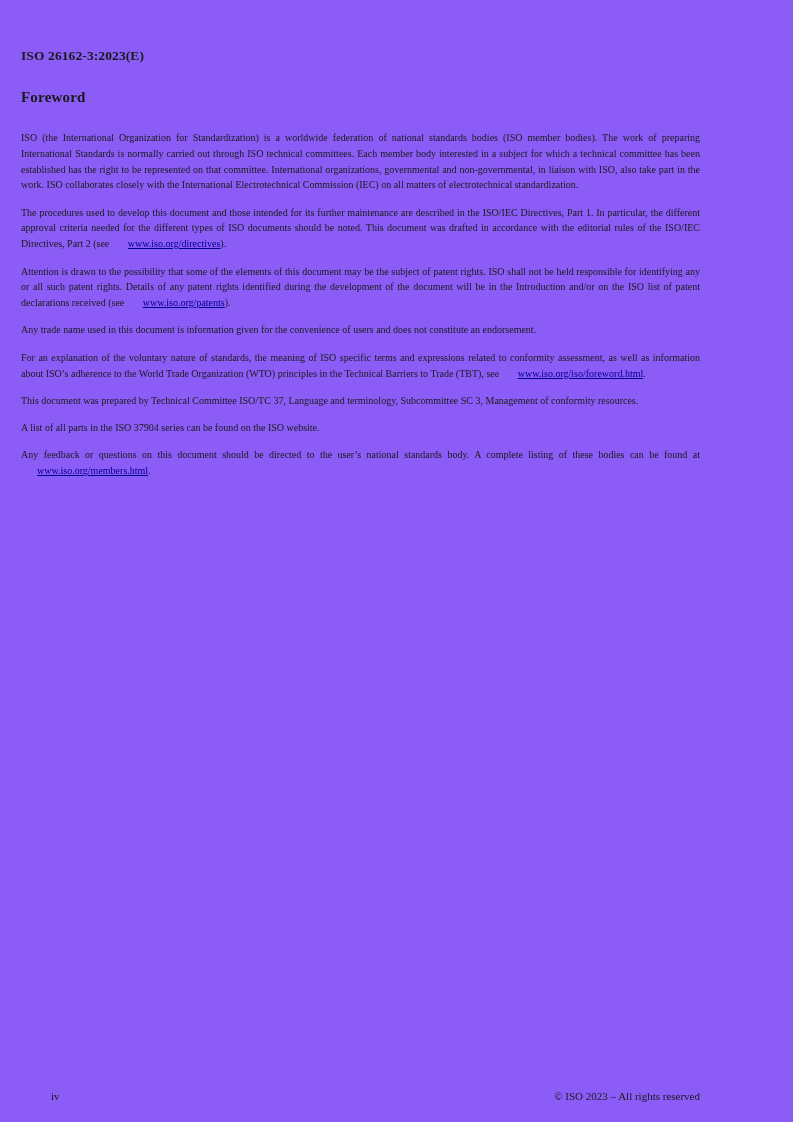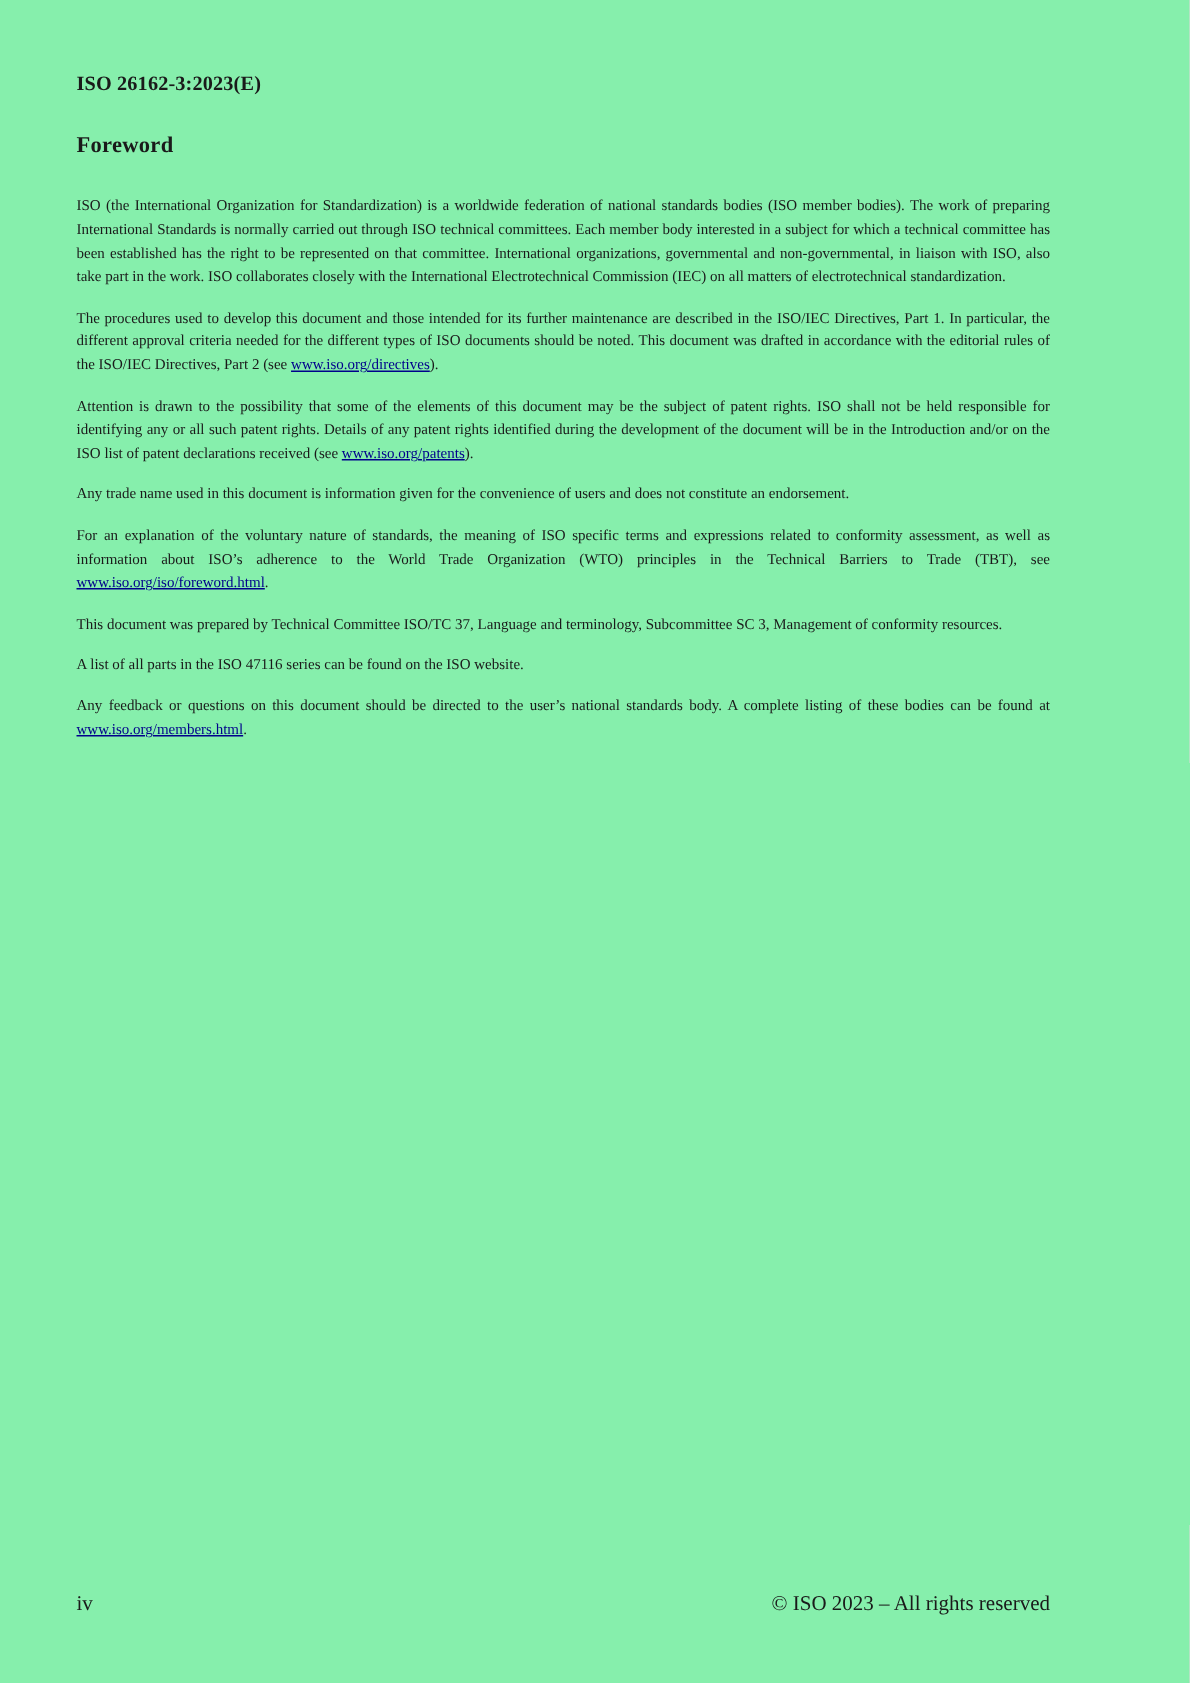--- a/index.html
+++ b/index.html
@@ -4,24 +4,24 @@
 <style>
   html, body {
     margin: 0;
     padding: 0;
     background: #d9d9d9;
   }
   .page {
     width: 793px;
     height: 1122px;
     margin: 0 auto;
-    background: #86efac;
+    background: #8b5cf6;
     position: relative;
     box-sizing: border-box;
-    padding: 48px 93px 0 51px;
+    padding: 48px 93px 0 21px;
     font-family: "Liberation Serif", "DejaVu Serif", serif;
     color: #1a1a1a;
     overflow: hidden;
   }
   .doc-id {
     font-weight: bold;
     font-size: 13.5px;
     letter-spacing: 0.1px;
   }
   .foreword-title {
@@ -33,32 +33,33 @@
   .body-text p {
     font-size: 10px;
     line-height: 15.8px;
     text-align: justify;
     margin: 0 0 11.5px 0;
   }
   a.doc-link {
     color: #00008B;
     text-decoration: underline;
     cursor: pointer;
+    margin-left: 16px;
   }
   .italic {
   }
   .page-footer {
     position: absolute;
     left: 51px;
     right: 93px;
-    bottom: 44px;
+    bottom: 20px;
     display: flex;
     justify-content: space-between;
     align-items: baseline;
-    font-size: 14px;
+    font-size: 11px;
   }
 </style>
 </head>
 <body>
 
 <div class="page">
 
   <div class="doc-id">ISO 26162-3:2023(E)</div>
 
   <h1 class="foreword-title">Foreword</h1>
@@ -70,21 +71,21 @@
     <p><span>The procedures used to develop this document and those intended for its further maintenance are described in the ISO/IEC Directives, Part 1. In particular, the different approval criteria needed for the different types of ISO documents should be noted. This document was drafted in accordance with the editorial rules of the ISO/IEC Directives, Part 2 (see </span><a class="doc-link">www.iso.org/directives</a><span>).</span></p>
 
     <p><span>Attention is drawn to the possibility that some of the elements of this document may be the subject of patent rights. ISO shall not be held responsible for identifying any or all such patent rights. Details of any patent rights identified during the development of the document will be in the Introduction and/or on the ISO list of patent declarations received (see </span><a class="doc-link">www.iso.org/patents</a><span>).</span></p>
 
     <p>Any trade name used in this document is information given for the convenience of users and does not constitute an endorsement.</p>
 
     <p><span>For an explanation of the voluntary nature of standards, the meaning of ISO specific terms and expressions related to conformity assessment, as well as information about ISO’s adherence to the World Trade Organization (WTO) principles in the Technical Barriers to Trade (TBT), see </span><a class="doc-link">www.iso.org/iso/foreword.html</a><span>.</span></p>
 
     <p><span>This document was prepared by Technical Committee ISO/TC 37, </span><span class="italic">Language and terminology</span><span>, Subcommittee SC 3, </span><span class="italic">Management of conformity resources</span><span>.</span></p>
 
-    <p>A list of all parts in the ISO 47116 series can be found on the ISO website.</p>
+    <p>A list of all parts in the ISO 37904 series can be found on the ISO website.</p>
 
     <p><span>Any feedback or questions on this document should be directed to the user’s national standards body. A complete listing of these bodies can be found at </span><a class="doc-link">www.iso.org/members.html</a><span>.</span></p>
 
   </div>
 
   <div class="page-footer">
     <span>iv</span>
     <span>© ISO 2023 – All rights reserved</span>
   </div>
 

